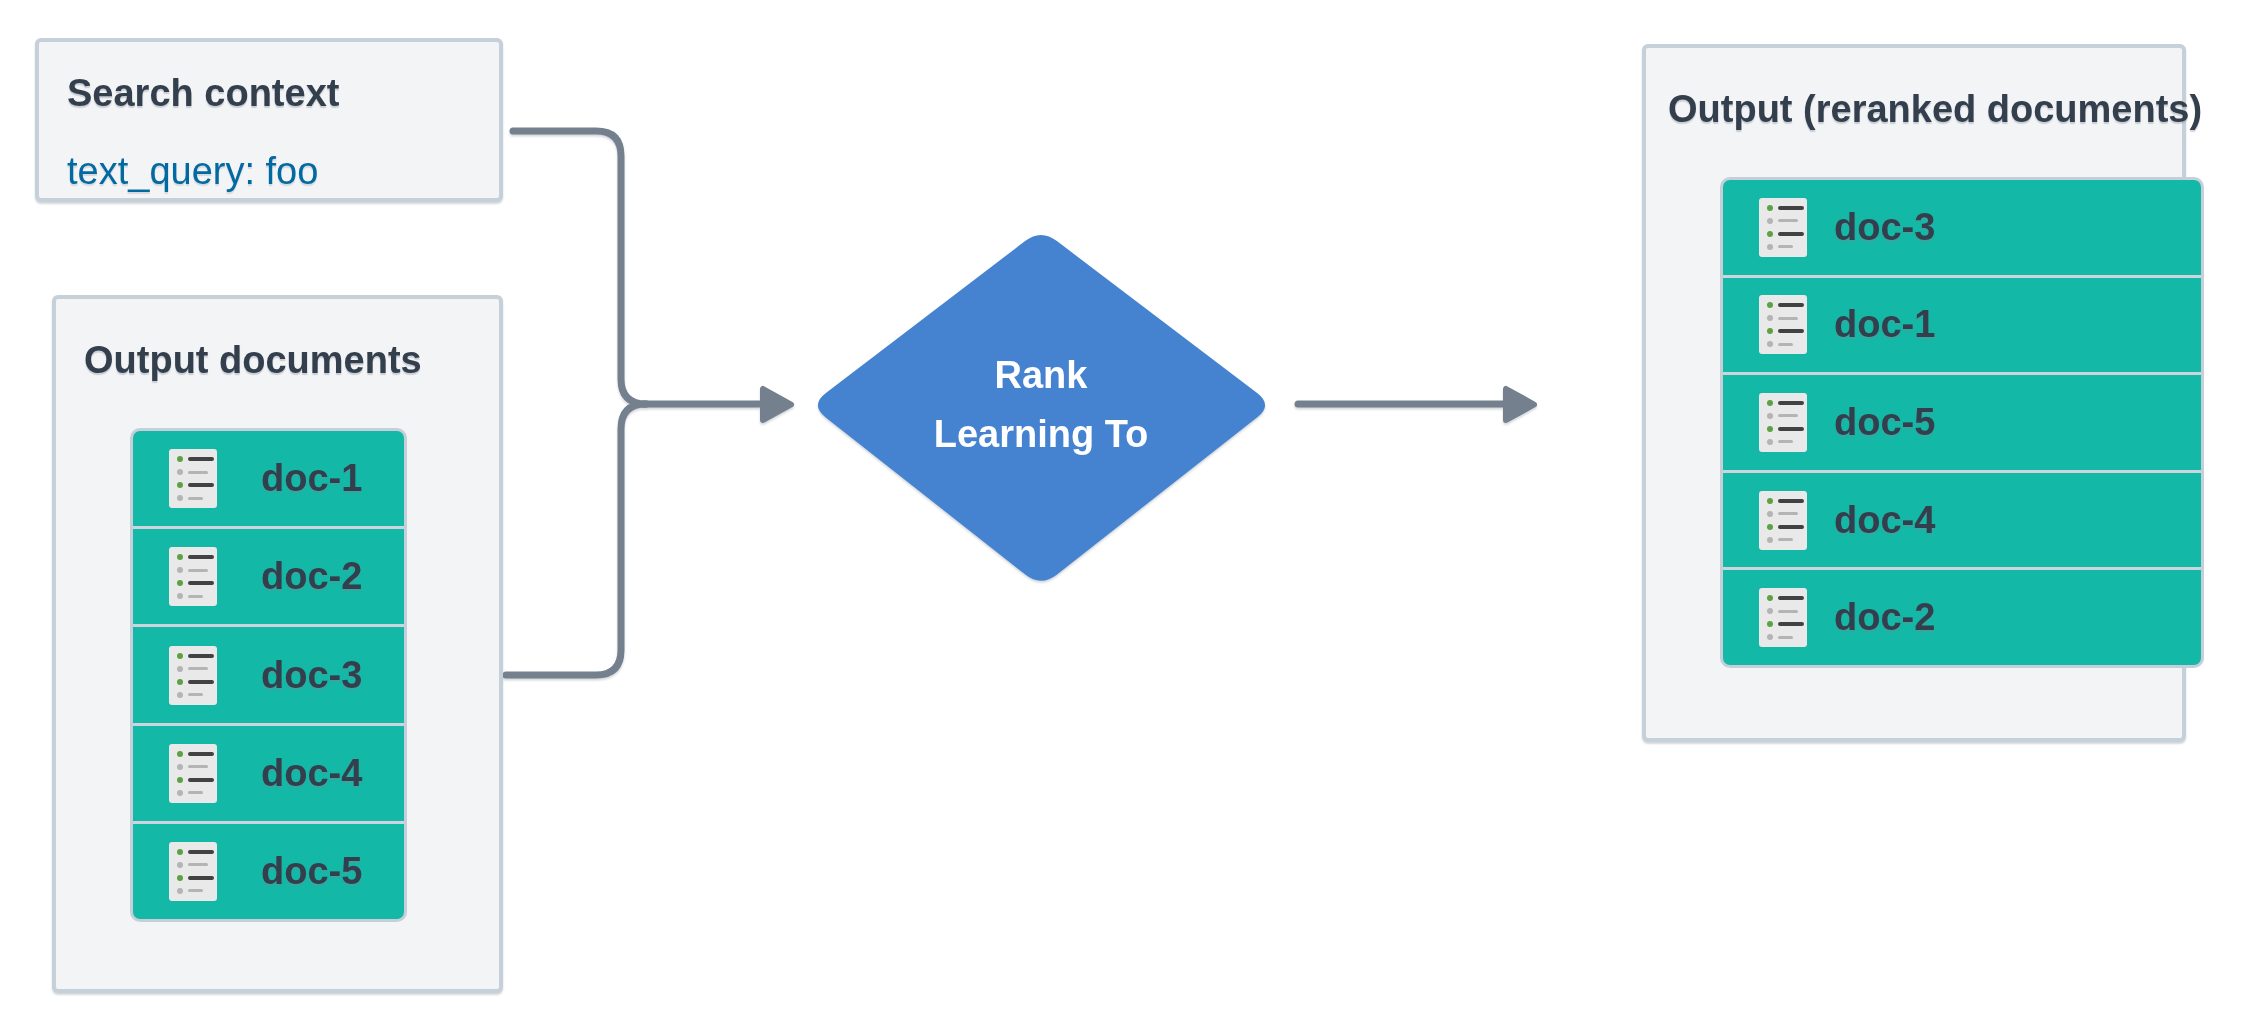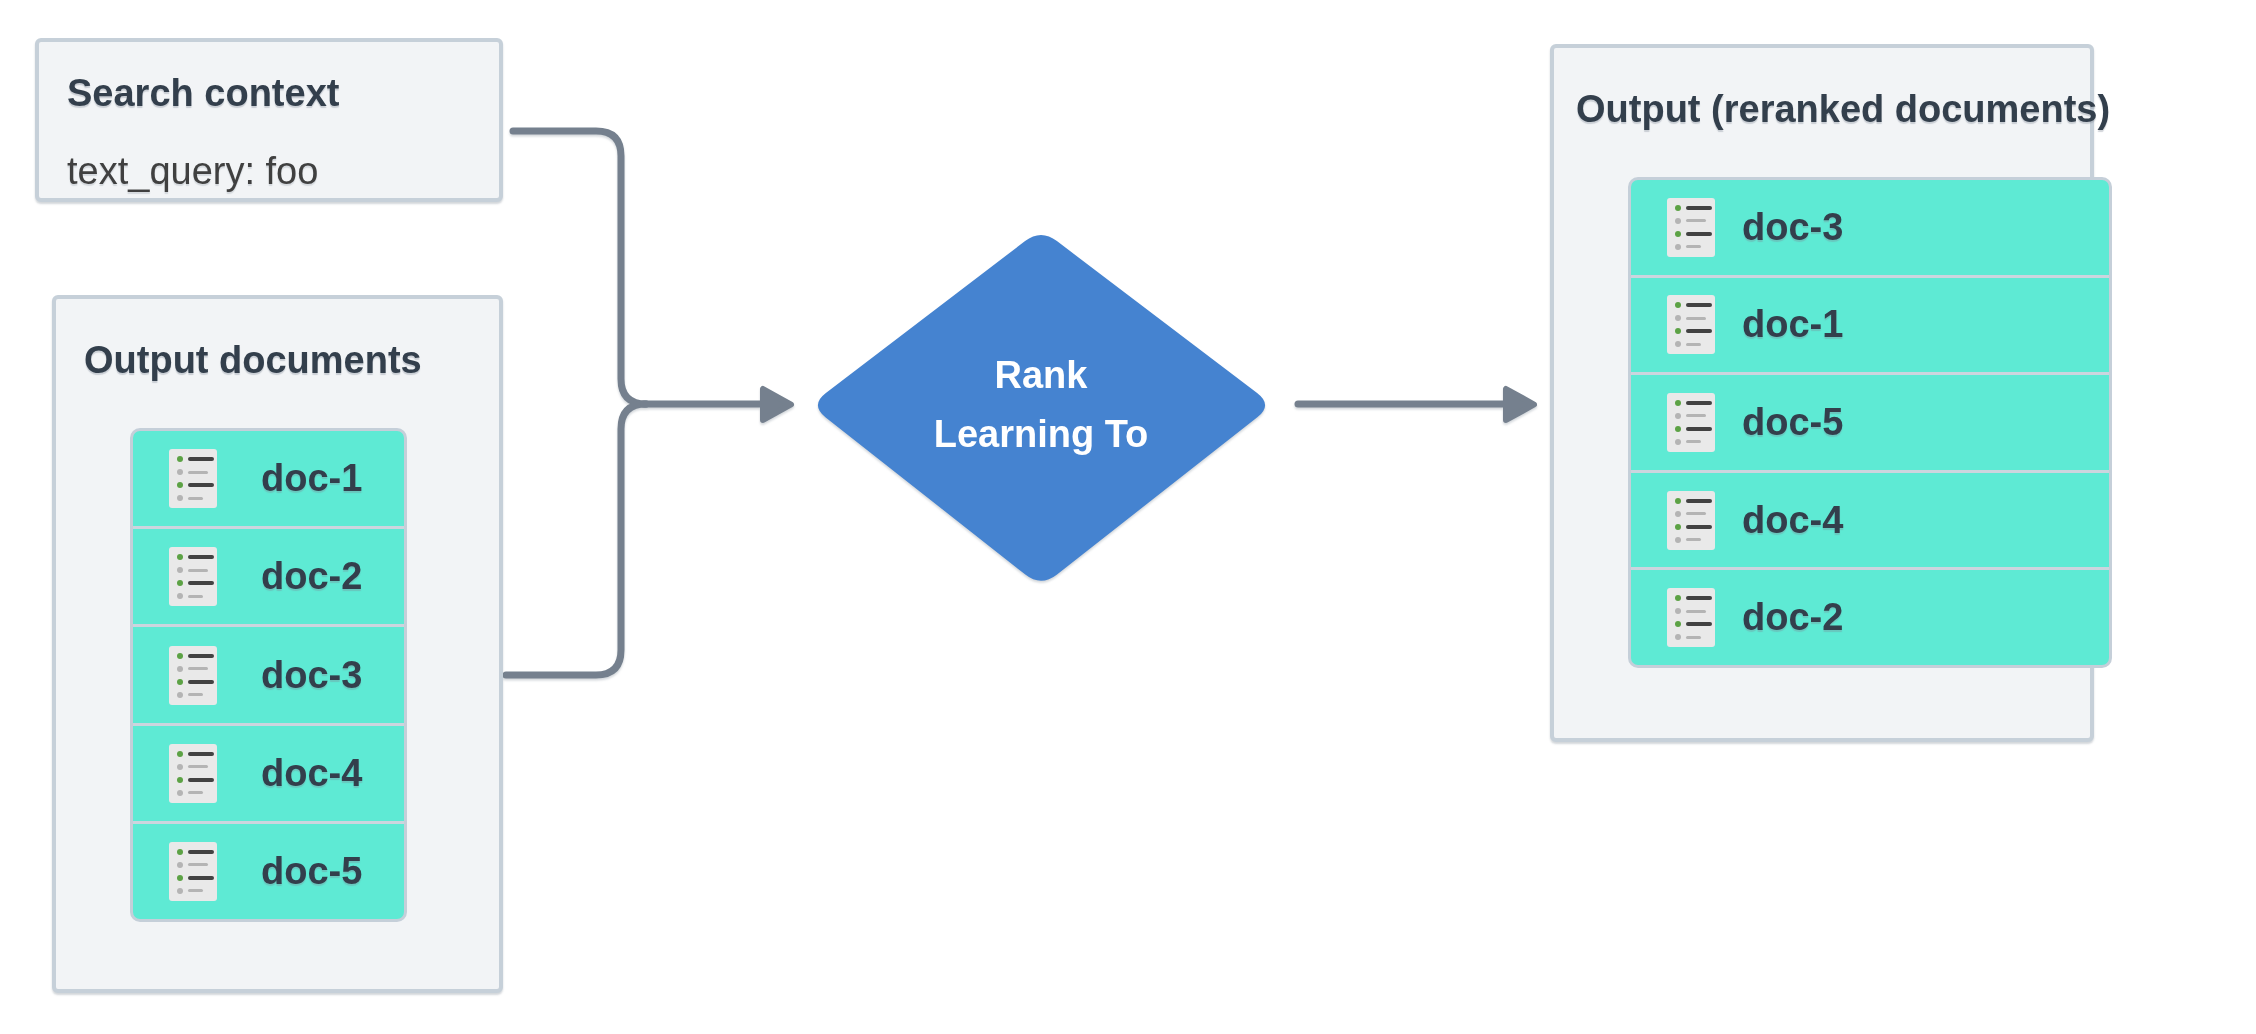--- a/index.html
+++ b/index.html
@@ -13,26 +13,26 @@
   }
   .box{
     position:absolute;background:#f2f4f6;border:4px solid #c6d0d9;border-radius:6px;
     box-sizing:border-box;box-shadow:0 2px 2px rgba(110,122,136,0.30);
   }
   .box-title{
     position:absolute;font-size:38px;font-weight:bold;line-height:46px;color:#333f4c;
     white-space:nowrap;text-shadow:0 2px 1px rgba(125,136,148,0.35);
   }
   .box-text{
-    position:absolute;font-size:38px;font-weight:normal;line-height:46px;color:#404040;
+    position:absolute;font-size:38px;font-weight:normal;line-height:46px;color:#0369a1;
     white-space:nowrap;text-shadow:0 2px 1px rgba(125,136,148,0.25);
   }
   .doc-list{
     position:absolute;box-sizing:border-box;border:3px solid #c5cfd9;border-radius:10px;
-    background:#5eead4;display:flex;flex-direction:column;overflow:hidden;
+    background:#14b8a6;display:flex;flex-direction:column;overflow:hidden;
   }
   .doc-row{
     flex:1;display:flex;align-items:center;padding-left:36px;border-top:3px solid #ccd5de;
   }
   .doc-row:first-child{border-top:none;}
   .doc-label{
     font-size:38px;font-weight:bold;color:#333f4c;white-space:nowrap;
     text-shadow:0 2px 1px rgba(125,136,148,0.35);
   }
   .input-list .doc-label{margin-left:44px;}
@@ -191,21 +191,21 @@
           <span class="irow">
               <span class="dot l"></span>
               <span class="ln short"></span>
             </span>
         </span>
         <span class="doc-label">doc-5</span>
       </div>
     </div>
   </div>
 
-  <div class="box" style="left:1550px;top:44px;width:544px;height:698px;">
+  <div class="box" style="left:1642px;top:44px;width:544px;height:698px;">
     <div class="box-title" style="left:22px;top:38px;">Output (reranked documents)</div>
 
     <div class="doc-list output-list" style="left:74px;top:129px;width:484px;height:491px;">
       <div class="doc-row">
         <span class="doc-icon">
           <span class="irow">
               <span class="dot g"></span>
               <span class="ln dark"></span>
             </span>
           <span class="irow">

